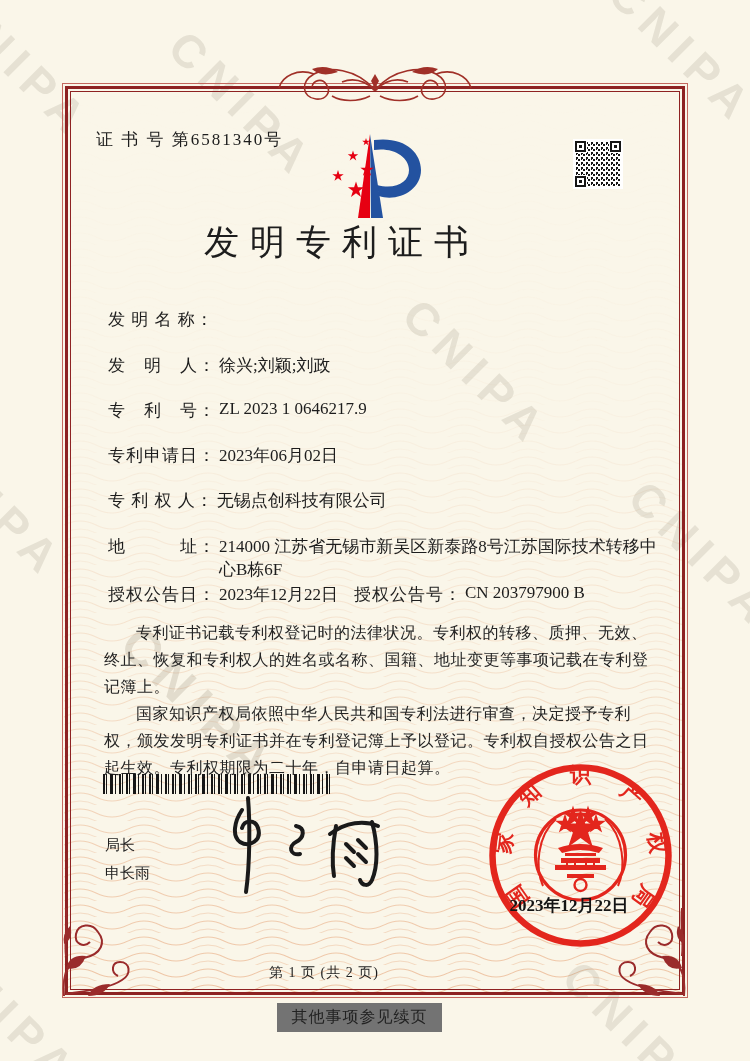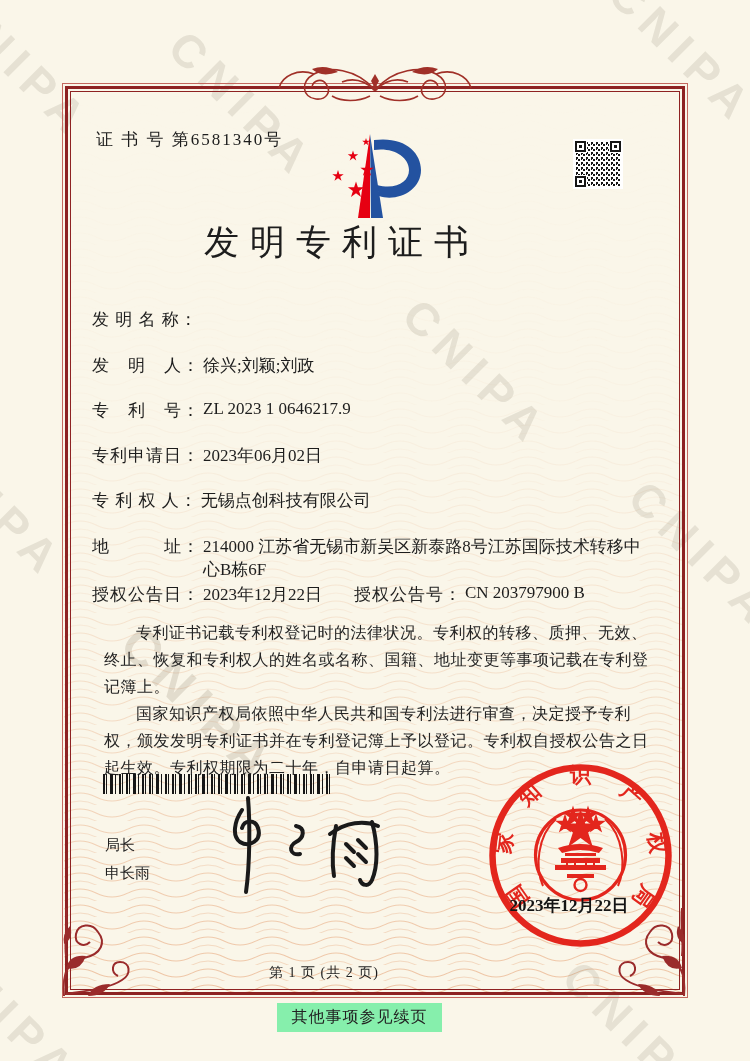--- a/index.html
+++ b/index.html
@@ -23,21 +23,21 @@
   
   .frame{position:absolute;left:62px;top:83px;width:624px;height:913px;border:1px solid #c4685f;z-index:2;pointer-events:none}
   .f2{position:absolute;inset:2px;border:3px solid #8e2222}
   .f3{position:absolute;inset:2px;border:1px solid #8e2222}
   .deco{z-index:3;pointer-events:none}
   
   .certno{left:96px;top:128px;font-size:17px;letter-spacing:2px;z-index:4}
   .title{left:0;top:219px;width:684px;text-align:center;font-size:35px;font-weight:500;
          letter-spacing:11px;z-index:4}
   
-  .frow{position:absolute;left:92px;z-index:4;font-size:17px;display:flex;align-items:flex-start}
+  .frow{position:absolute;left:108px;z-index:4;font-size:17px;display:flex;align-items:flex-start}
   .flabel{display:inline-block;min-width:101px;letter-spacing:1px;white-space:nowrap}
   .fvalue{display:inline-block;margin-left:3px}
   .addrval{width:438px}
   .col2{left:354px}
   
   .paras{left:104px;top:619px;width:550px;z-index:4;font-size:16px;line-height:27px;color:#242424}
   .paras p{margin:0;text-indent:2em;letter-spacing:.5px}
   
   .barcode{left:103px;top:774px;width:229px;height:20px;z-index:4;
     background:repeating-linear-gradient(90deg,
@@ -46,21 +46,21 @@
       #161616 7px 10px,transparent 10px 12px,
       #161616 12px 13px,transparent 13px 16px,
       #161616 16px 18px,transparent 18px 19px,
       #161616 19px 20px,transparent 20px 23px);
   }
   .sig-title{left:105px;top:836px;font-size:15px;z-index:4;font-family:"Liberation Sans","DejaVu Sans",sans-serif}
   .sig-name{left:105px;top:864px;font-size:15px;z-index:4;font-family:"Liberation Sans","DejaVu Sans",sans-serif}
   .signature{left:212px;top:792px;z-index:4}
   .seal{left:483px;top:758px;z-index:5}
   .page-info{left:0;top:964px;width:648px;text-align:center;font-size:14px;z-index:4;letter-spacing:1px}
-  .note-box{left:277px;top:1003px;width:165px;height:29px;background:#86efac;z-index:6;
+  .note-box{left:277px;top:1003px;width:165px;height:29px;background:#737373;z-index:6;
     display:flex;align-items:center;justify-content:center;font-size:16px;letter-spacing:1px;color:#222}
   .waves{left:64px;top:85px;z-index:0;pointer-events:none}
 </style>
 </head>
 <body>
 
 <svg class="abs waves" width="620" height="909">
   <defs>
     <pattern id="wav" width="64" height="16" patternUnits="userSpaceOnUse">
       <path d="M0 8 Q16 0 32 8 T64 8" fill="none" stroke="#edbf9d" stroke-width="1.1"></path>

